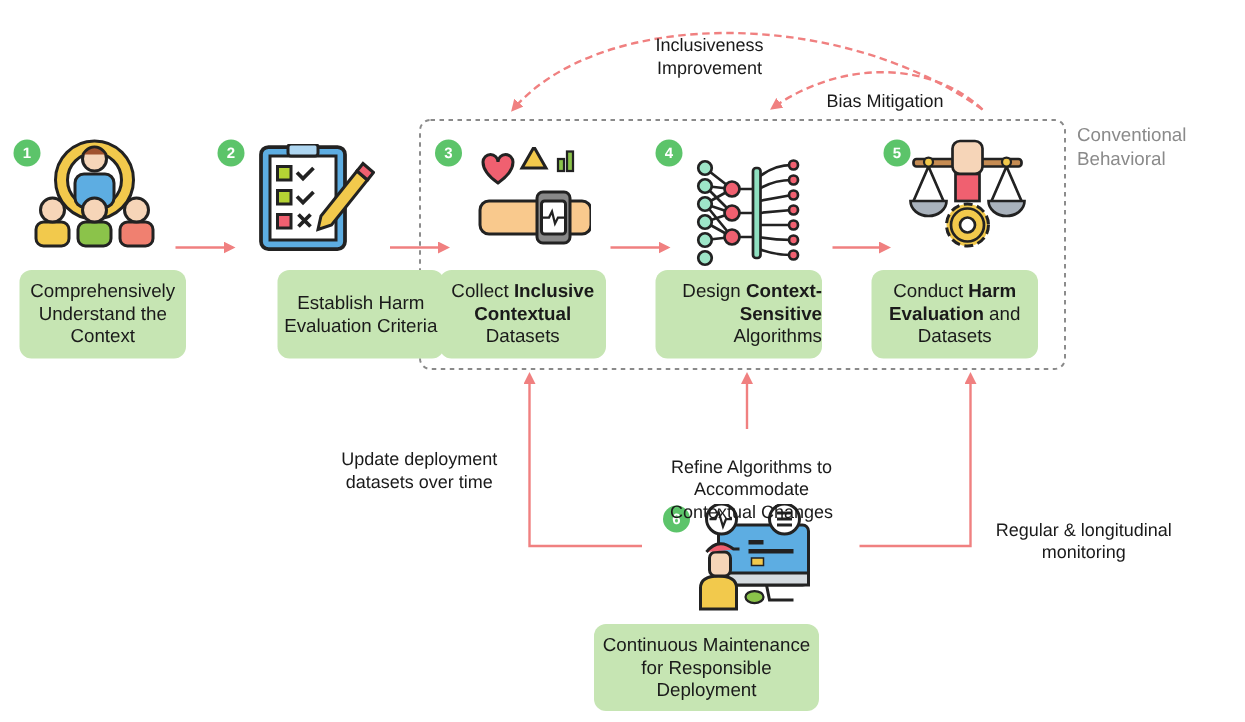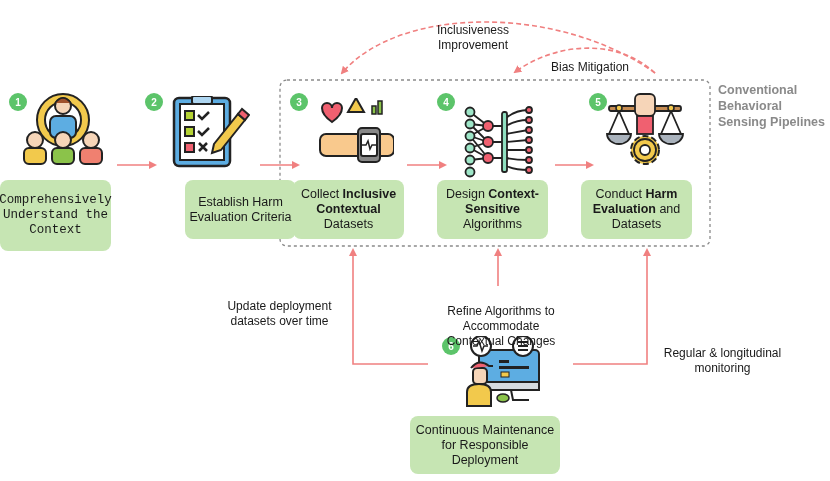--- a/index.html
+++ b/index.html
@@ -2,21 +2,21 @@
 <html><head>
 <meta charset="utf-8">
 <style>
   html,body{margin:0;padding:0;background:#ffffff;}
   body{width:830px;height:481px;position:relative;overflow:hidden;font-family:"Liberation Sans",sans-serif;color:#1a1a1a;}
   .abs{position:absolute;}
   .box{position:absolute;background:#c6e5b3;border-radius:8px;display:flex;align-items:center;justify-content:center;text-align:center;font-size:12.5px;line-height:15px;}
   .box b{font-weight:bold;}
   .badge{position:absolute;width:18px;height:18px;border-radius:50%;background:#5cc46a;color:#fff;font-size:10px;font-weight:bold;display:flex;align-items:center;justify-content:center;}
   .label{position:absolute;font-size:12px;line-height:15px;text-align:center;color:#1a1a1a;}
-  .pipe-title{position:absolute;font-size:12.5px;line-height:16px;font-weight:bold;color:#8a8a8a;}
+  .pipe-title{position:absolute;font-size:12.5px;line-height:16px;font-weight:normal;color:#8a8a8a;}
   svg.overlay{position:absolute;left:0;top:0;}
 </style>
 </head>
 <body>
 
 <svg class="overlay" width="830" height="481">
   <defs>
     <marker id="ah" markerWidth="8" markerHeight="8" refX="6" refY="4" orient="auto" markerUnits="userSpaceOnUse">
       <path d="M0,0 L8,4 L0,8 Z" fill="#f08080"></path>
     </marker>
@@ -33,39 +33,38 @@
   <path d="M655,73 C620,40 560,40 515,72" fill="none" stroke="#f08080" stroke-width="1.6" stroke-dasharray="5,3" marker-end="url(#ah)"></path>
 
   <polyline points="428,364 353,364 353,250" fill="none" stroke="#f08080" stroke-width="1.6" marker-end="url(#ah)"></polyline>
   <line x1="498" y1="286" x2="498" y2="250" stroke="#f08080" stroke-width="1.6" marker-end="url(#ah)"></line>
   <polyline points="573,364 647,364 647,250" fill="none" stroke="#f08080" stroke-width="1.6" marker-end="url(#ah)"></polyline>
 </svg>
 
 <div class="pipe-title" style="left:718px;top:82px;">
   <div>Conventional</div>
   <div>Behavioral</div>
-  <div>Sensing Pipelines</div>
 </div>
 
 <div>
   <div class="badge" style="left:9px;top:93px;">1</div>
   <svg class="abs" style="left:20px;top:90px;" width="86" height="76" viewBox="0 0 86 76">
     <circle cx="43" cy="30" r="26" fill="#f2c94c" stroke="#222" stroke-width="2"></circle>
     <circle cx="43" cy="30" r="18" fill="#fff" stroke="#222" stroke-width="2"></circle>
     <rect x="30" y="26" width="26" height="22" rx="6" fill="#5dade2" stroke="#222" stroke-width="2"></rect>
     <circle cx="43" cy="16" r="8" fill="#f6d5b8" stroke="#222" stroke-width="2"></circle>
     <path d="M35,13 Q43,3 51,13" fill="#a0522d" stroke="#222" stroke-width="1.5"></path>
     <rect x="4" y="58" width="22" height="16" rx="5" fill="#f2c94c" stroke="#222" stroke-width="2"></rect>
     <circle cx="15" cy="50" r="8" fill="#f6d5b8" stroke="#222" stroke-width="2"></circle>
     <rect x="32" y="58" width="22" height="16" rx="5" fill="#8bc34a" stroke="#222" stroke-width="2"></rect>
     <circle cx="43" cy="50" r="8" fill="#f6d5b8" stroke="#222" stroke-width="2"></circle>
     <rect x="60" y="58" width="22" height="16" rx="5" fill="#f08070" stroke="#222" stroke-width="2"></rect>
     <circle cx="71" cy="50" r="8" fill="#f6d5b8" stroke="#222" stroke-width="2"></circle>
   </svg>
-  <div class="box" style="left:0;top:180px;width:111px;height:71px;font-family:Liberation Mono, monospace;">
+  <div class="box" style="left:13px;top:180px;width:111px;height:59px;">
     <span>Comprehensively Understand the Context</span>
   </div>
 </div>
 
 <div>
   <div class="badge" style="left:145px;top:93px;">2</div>
   <svg class="abs" style="left:170px;top:96px;" width="80" height="72" viewBox="0 0 80 72">
     <rect x="4" y="2" width="56" height="68" rx="5" fill="#5dade2" stroke="#222" stroke-width="2.5"></rect>
     <rect x="10" y="8" width="44" height="56" fill="#fff" stroke="#222" stroke-width="2"></rect>
     <rect x="22" y="0" width="20" height="8" rx="2" fill="#aed6f1" stroke="#222" stroke-width="2"></rect>
@@ -123,21 +122,21 @@
         <circle cx="24" cy="52" r="5"></circle>
       <circle cx="65" cy="4" r="3"></circle>
         <circle cx="65" cy="14" r="3"></circle>
         <circle cx="65" cy="24" r="3"></circle>
         <circle cx="65" cy="34" r="3"></circle>
         <circle cx="65" cy="44" r="3"></circle>
         <circle cx="65" cy="54" r="3"></circle>
         <circle cx="65" cy="64" r="3"></circle>
     </g>
   </svg>
-  <div class="box" style="left:437px;top:180px;width:111px;height:59px;">
+  <div class="box" style="left:437px;top:180px;width:111px;height:59px;text-align:right;">
     <span><span>Design </span><b>Context-Sensitive</b><span> Algorithms</span></span>
   </div>
 </div>
 
 <div>
   <div class="badge" style="left:589px;top:93px;">5</div>
   <svg class="abs" style="left:605px;top:90px;" width="80" height="82" viewBox="0 0 80 82">
     <rect x="4" y="16" width="72" height="5" rx="2" fill="#c68c53" stroke="#222" stroke-width="1.8"></rect>
     <circle cx="14" cy="18" r="3" fill="#f2c94c" stroke="#222" stroke-width="1.5"></circle>
     <circle cx="66" cy="18" r="3" fill="#f2c94c" stroke="#222" stroke-width="1.5"></circle>
@@ -166,21 +165,21 @@
     <rect x="38" y="36" width="8" height="5" fill="#f2c94c" stroke="#222" stroke-width="1"></rect>
     <circle cx="18" cy="10" r="10" fill="#fff" stroke="#222" stroke-width="2"></circle>
     <path d="M10,10 l4,0 l2,-5 l3,10 l2,-5 l4,0" fill="none" stroke="#222" stroke-width="1.5"></path>
     <circle cx="60" cy="10" r="10" fill="#fff" stroke="#222" stroke-width="2"></circle>
     <path d="M55,6 h10 M55,10 h10 M55,14 h10" stroke="#222" stroke-width="2"></path>
     <path d="M4,70 L4,56 Q4,48 16,48 Q28,48 28,56 L28,70 Z" fill="#f2c94c" stroke="#222" stroke-width="2"></path>
     <rect x="10" y="32" width="14" height="16" rx="4" fill="#f6d5b8" stroke="#222" stroke-width="2"></rect>
     <path d="M8,32 Q16,22 26,30 L30,30" fill="#f06070" stroke="#222" stroke-width="2"></path>
     <ellipse cx="40" cy="62" rx="6" ry="4" fill="#8bc34a" stroke="#222" stroke-width="1.5"></ellipse>
   </svg>
-  <div class="box" style="left:410px;top:416px;width:150px;height:58px;">
+  <div class="box" style="left:396px;top:416px;width:150px;height:58px;">
     <span>Continuous Maintenance for Responsible Deployment</span>
   </div>
 </div>
 
 <div class="label" style="left:408px;top:23px;width:130px;">Inclusiveness Improvement</div>
 <div class="label" style="left:535px;top:60px;width:110px;">Bias Mitigation</div>
 <div class="label" style="left:222px;top:299px;width:115px;">Update deployment datasets over time</div>
 <div class="label" style="left:442px;top:304px;width:118px;">Refine Algorithms to Accommodate Contextual Changes</div>
 <div class="label" style="left:660px;top:300px;width:125px;margin-top:46px;">Regular &amp; longitudinal monitoring</div>
 

